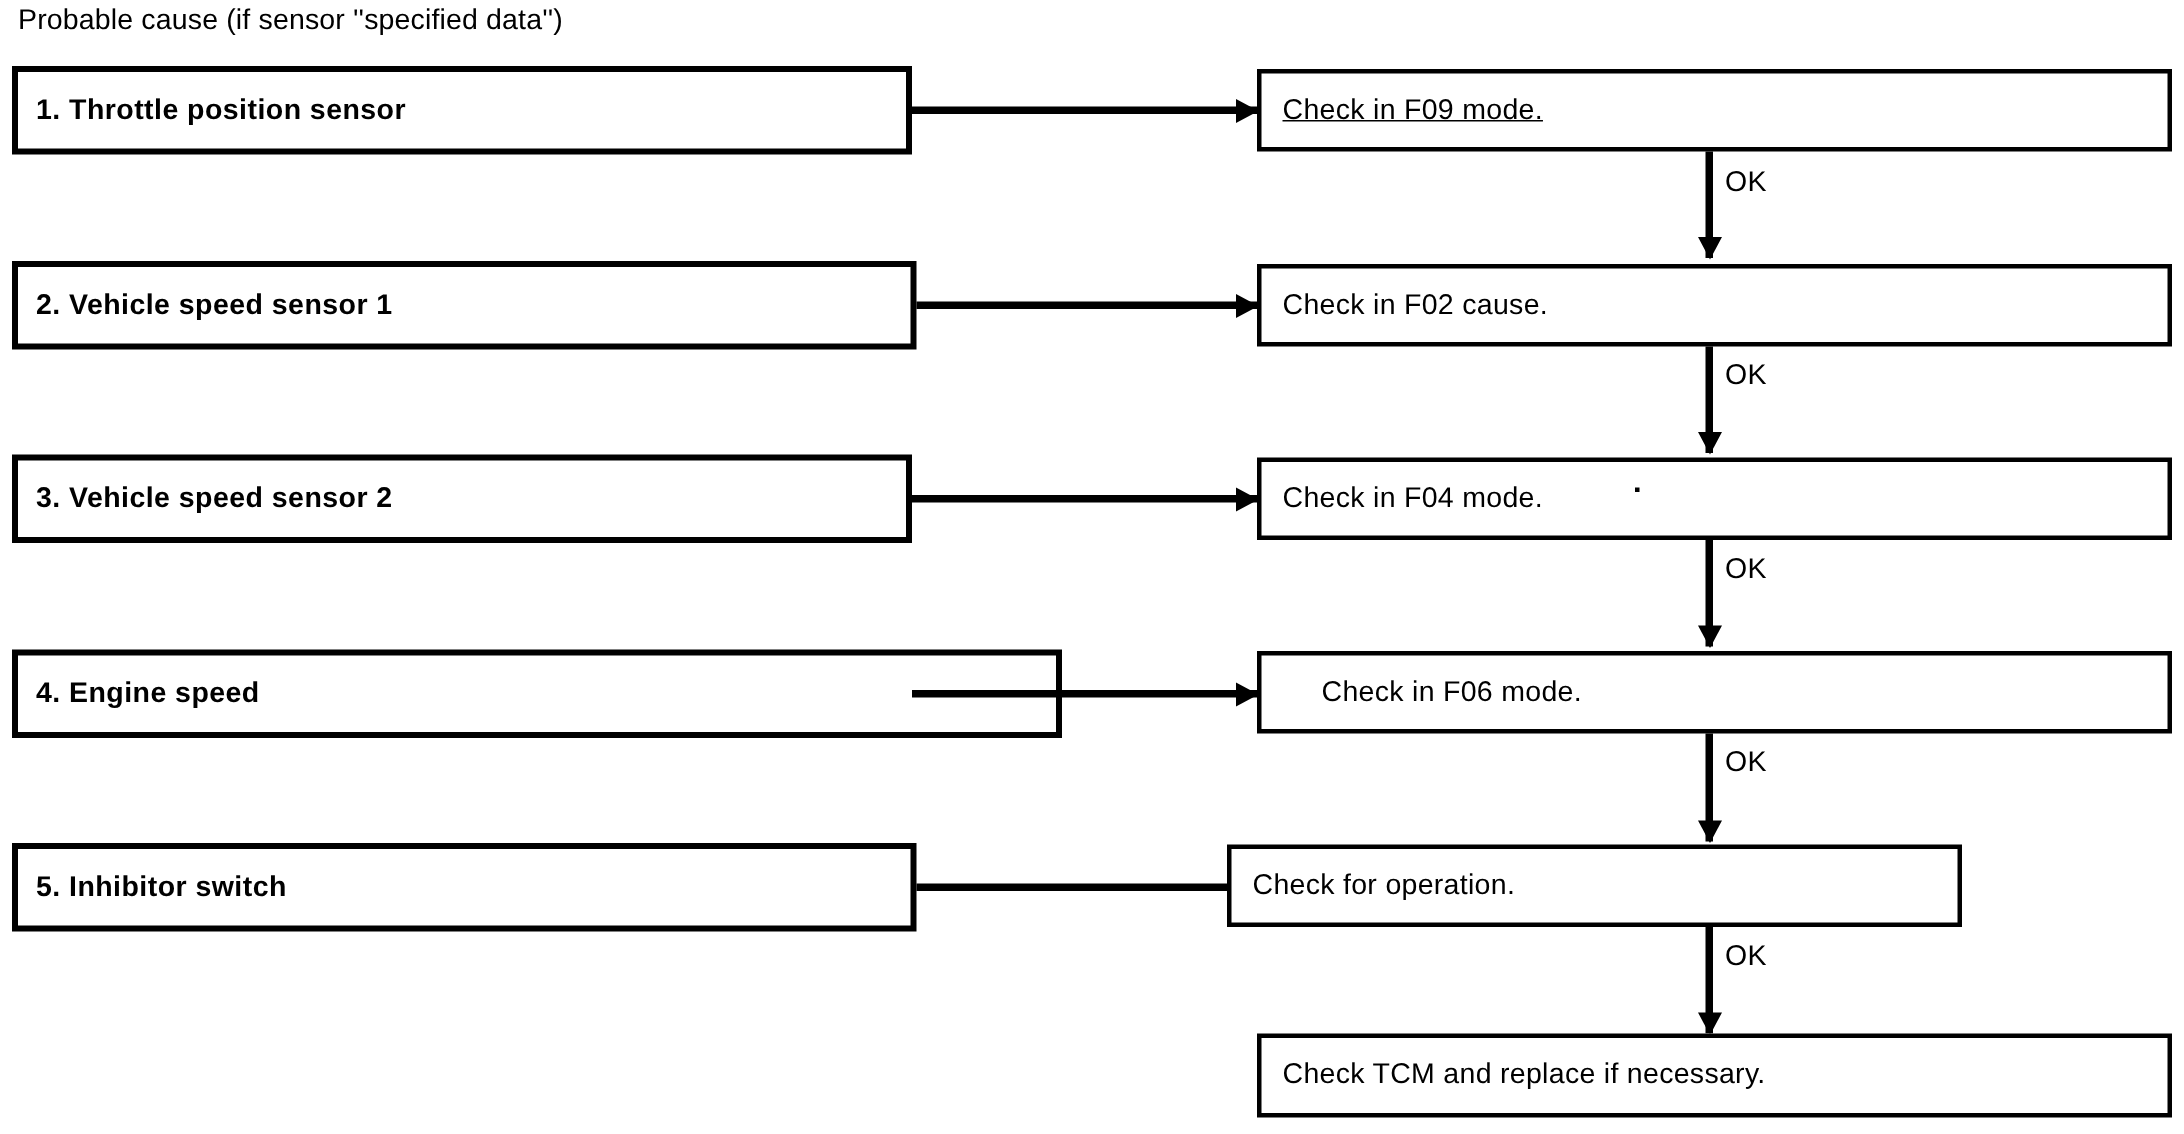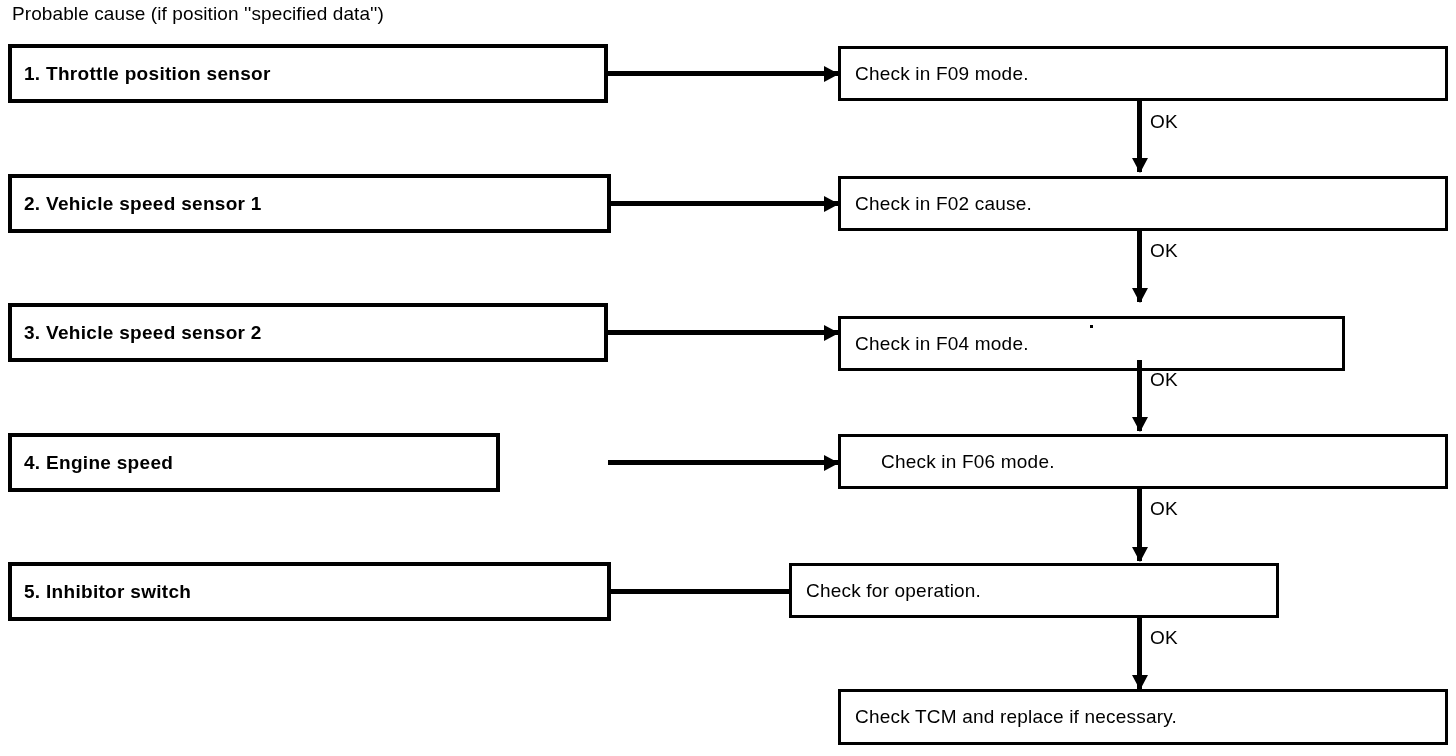--- a/index.html
+++ b/index.html
@@ -98,31 +98,31 @@
     width: 3px;
     height: 3px;
     background: #000000;
   }
 </style>
 </head>
 <body>
 
 <div id="canvas">
 
-  <div class="caption">Probable cause (if position ''specified data'')</div>
+  <div class="caption">Probable cause (if sensor ''specified data'')</div>
 
   <div class="box cause" style="left:8px; top:44px; width:600px; height:59px;">
     <span class="box-label">1. Throttle position sensor</span>
   </div>
 
   <div class="h-arrow" style="left:608px; top:71px; width:230px;">
     <span class="head"></span>
   </div>
 
-  <div class="box thin" style="left:838px; top:46px; width:610px; height:55px;">
+  <div class="box thin" style="left:838px; top:46px; width:610px; height:55px;text-decoration:underline;">
     <span class="box-label">Check in F09 mode.</span>
   </div>
 
   <div class="v-arrow" style="left:1137px; top:101px; height:71px;">
     <span class="head"></span>
   </div>
   <div class="ok-label" style="left:1150px; top:112px;">OK</div>
 
   <div class="box cause" style="left:8px; top:174px; width:603px; height:59px;">
     <span class="box-label">2. Vehicle speed sensor 1</span>
@@ -142,31 +142,31 @@
   <div class="ok-label" style="left:1150px; top:241px;">OK</div>
 
   <div class="box cause" style="left:8px; top:303px; width:600px; height:59px;">
     <span class="box-label">3. Vehicle speed sensor 2</span>
   </div>
 
   <div class="h-arrow" style="left:608px; top:330px; width:230px;">
     <span class="head"></span>
   </div>
 
-  <div class="box thin" style="left:838px; top:305px; width:507px; height:55px;margin-top:11px;">
+  <div class="box thin" style="left:838px; top:305px; width:610px; height:55px;">
     <span class="box-label">Check in F04 mode.</span>
   </div>
   <div class="speck" style="left:1090px; top:325px;"></div>
 
   <div class="v-arrow" style="left:1137px; top:360px; height:71px;">
     <span class="head"></span>
   </div>
   <div class="ok-label" style="left:1150px; top:370px;">OK</div>
 
-  <div class="box cause" style="left:8px; top:433px; width:492px; height:59px;">
+  <div class="box cause" style="left:8px; top:433px; width:700px; height:59px;">
     <span class="box-label">4. Engine speed</span>
   </div>
 
   <div class="h-arrow" style="left:608px; top:460px; width:230px;">
     <span class="head"></span>
   </div>
 
   <div class="box thin" style="left:838px; top:434px; width:610px; height:55px;padding-left:26px;">
     <span class="box-label">Check in F06 mode.</span>
   </div>
@@ -177,21 +177,21 @@
   <div class="ok-label" style="left:1150px; top:499px;">OK</div>
 
   <div class="box cause" style="left:8px; top:562px; width:603px; height:59px;">
     <span class="box-label">5. Inhibitor switch</span>
   </div>
 
   <div class="h-arrow" style="left:611px; top:589px; width:227px;">
     <span class="head"></span>
   </div>
 
-  <div class="box thin" style="left:789px; top:563px; width:490px; height:55px;">
+  <div class="box thin" style="left:818px; top:563px; width:490px; height:55px;">
     <span class="box-label">Check for operation.</span>
   </div>
 
   <div class="v-arrow" style="left:1137px; top:618px; height:71px;">
     <span class="head"></span>
   </div>
   <div class="ok-label" style="left:1150px; top:628px;">OK</div>
 
   <div class="box thin" style="left:838px; top:689px; width:610px; height:56px;">
     <span class="box-label">Check TCM and replace if necessary.</span>

